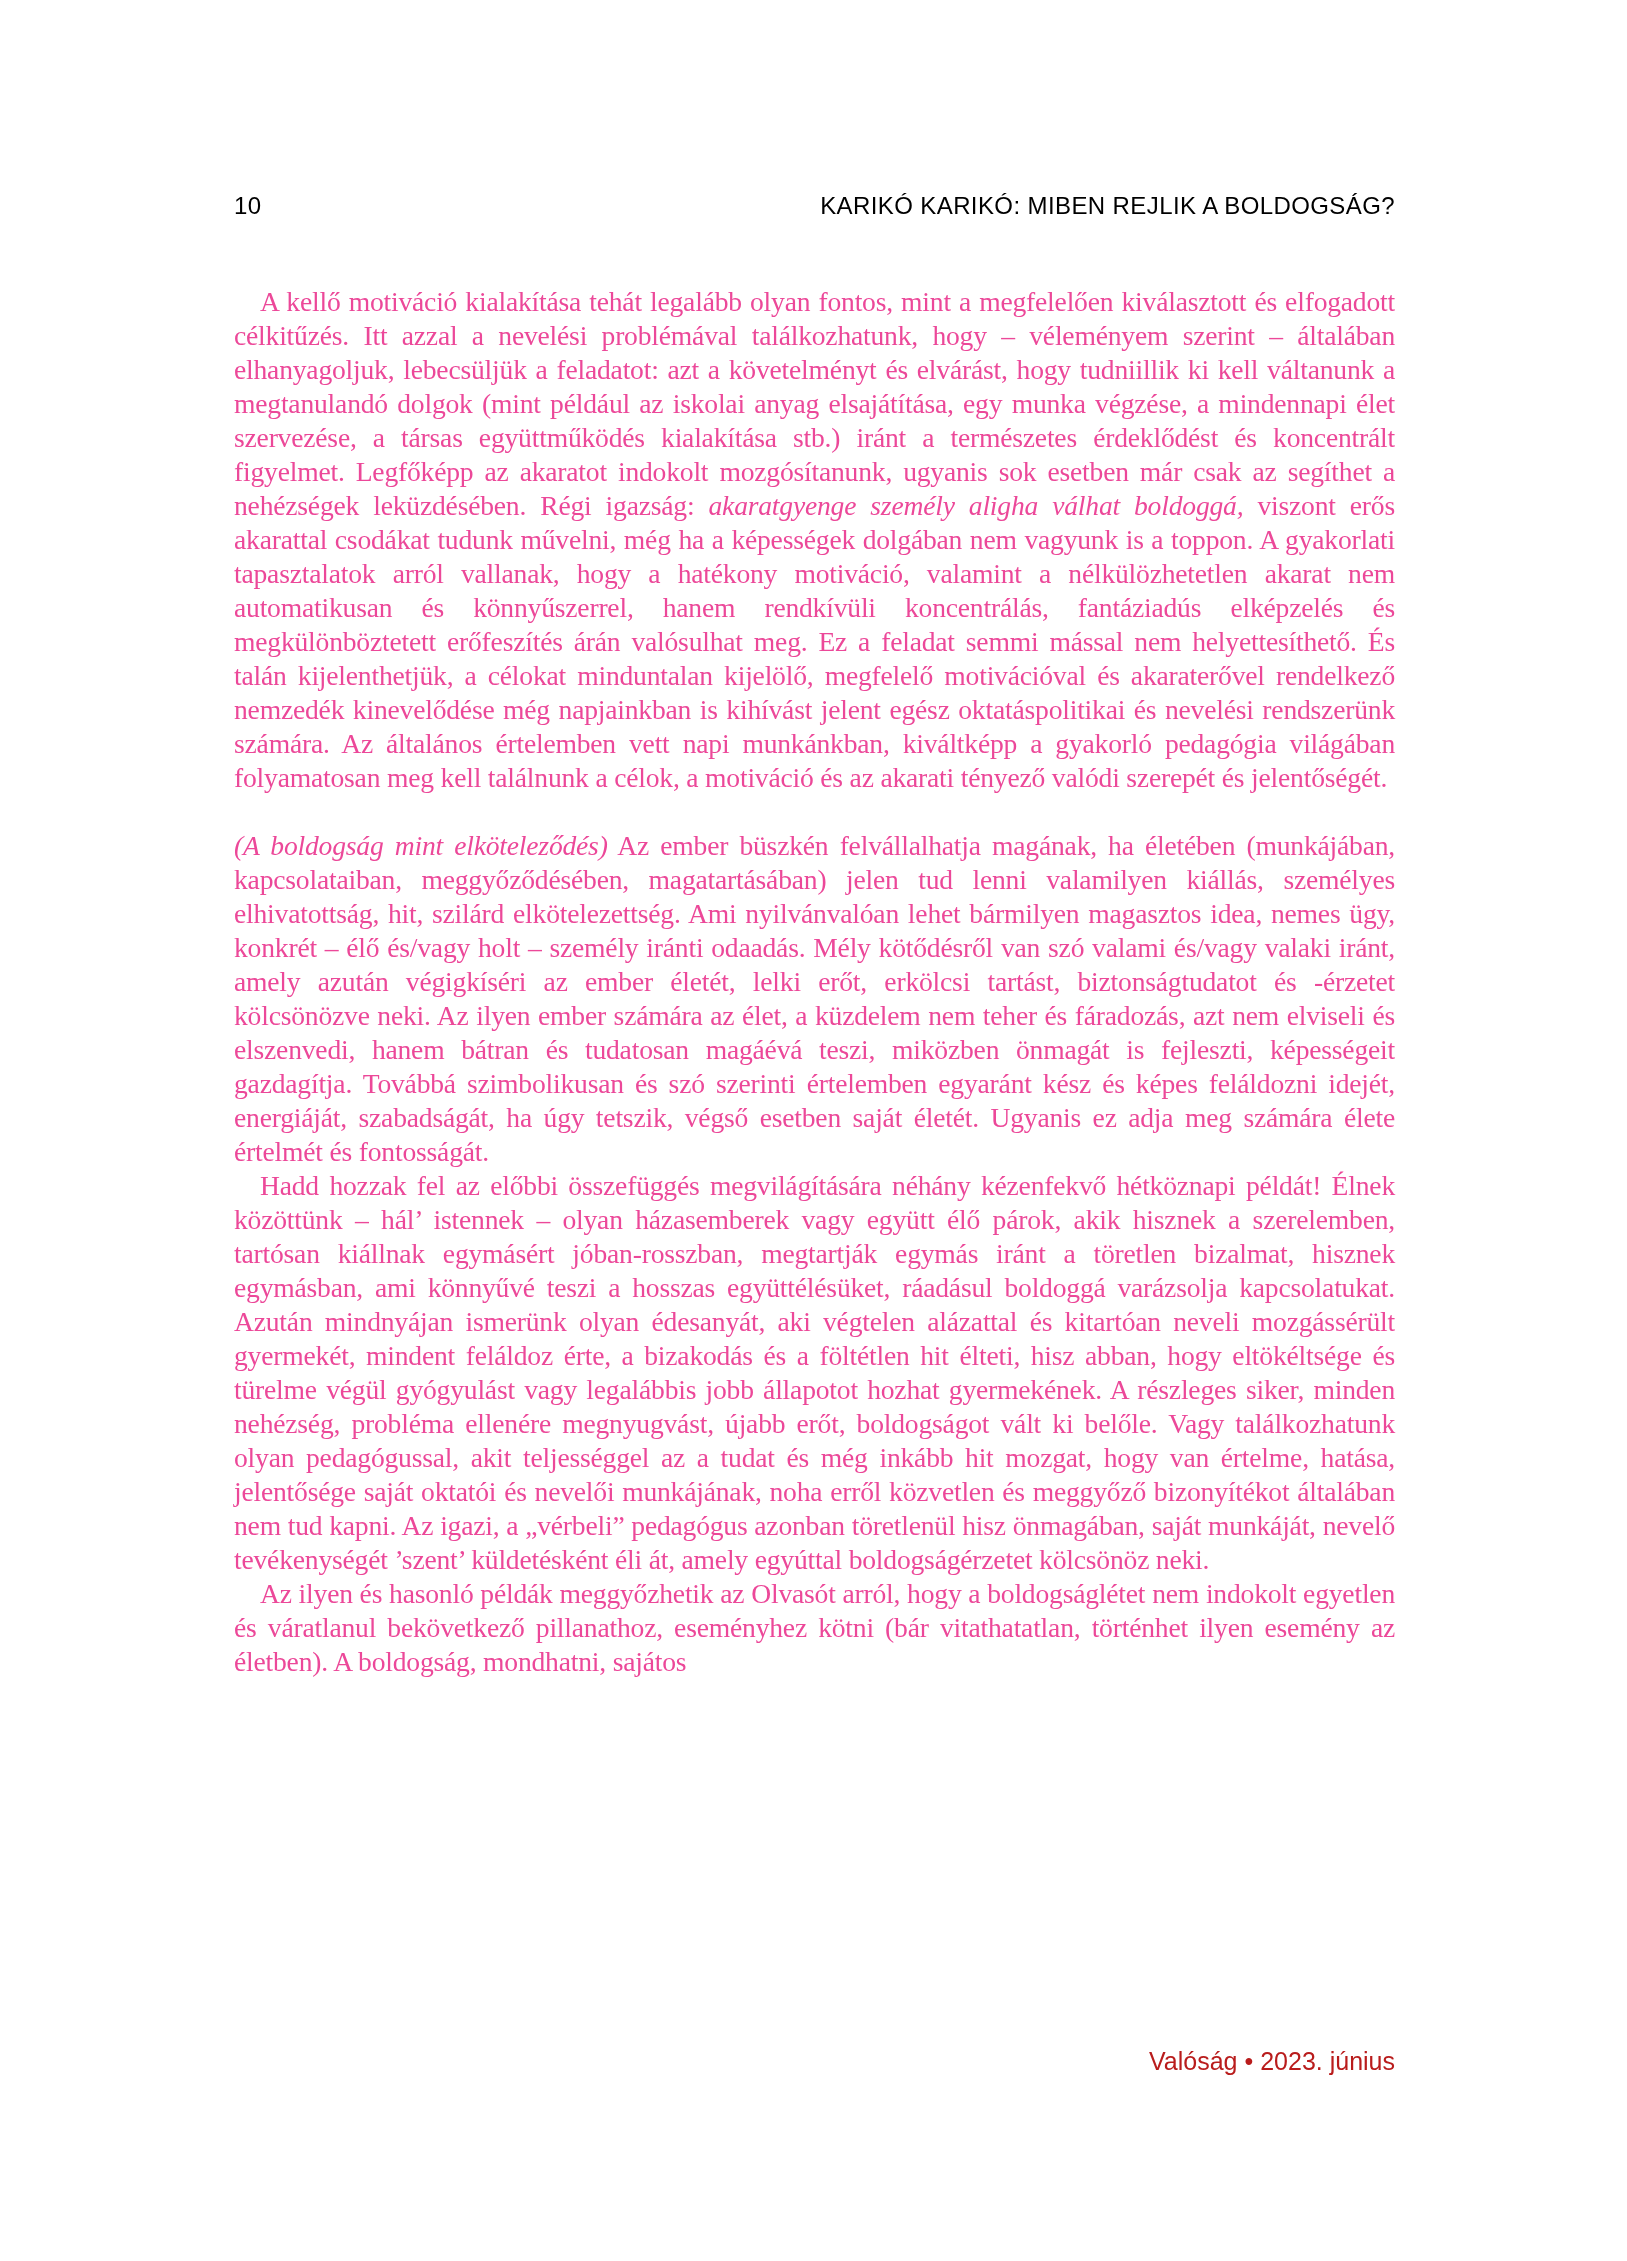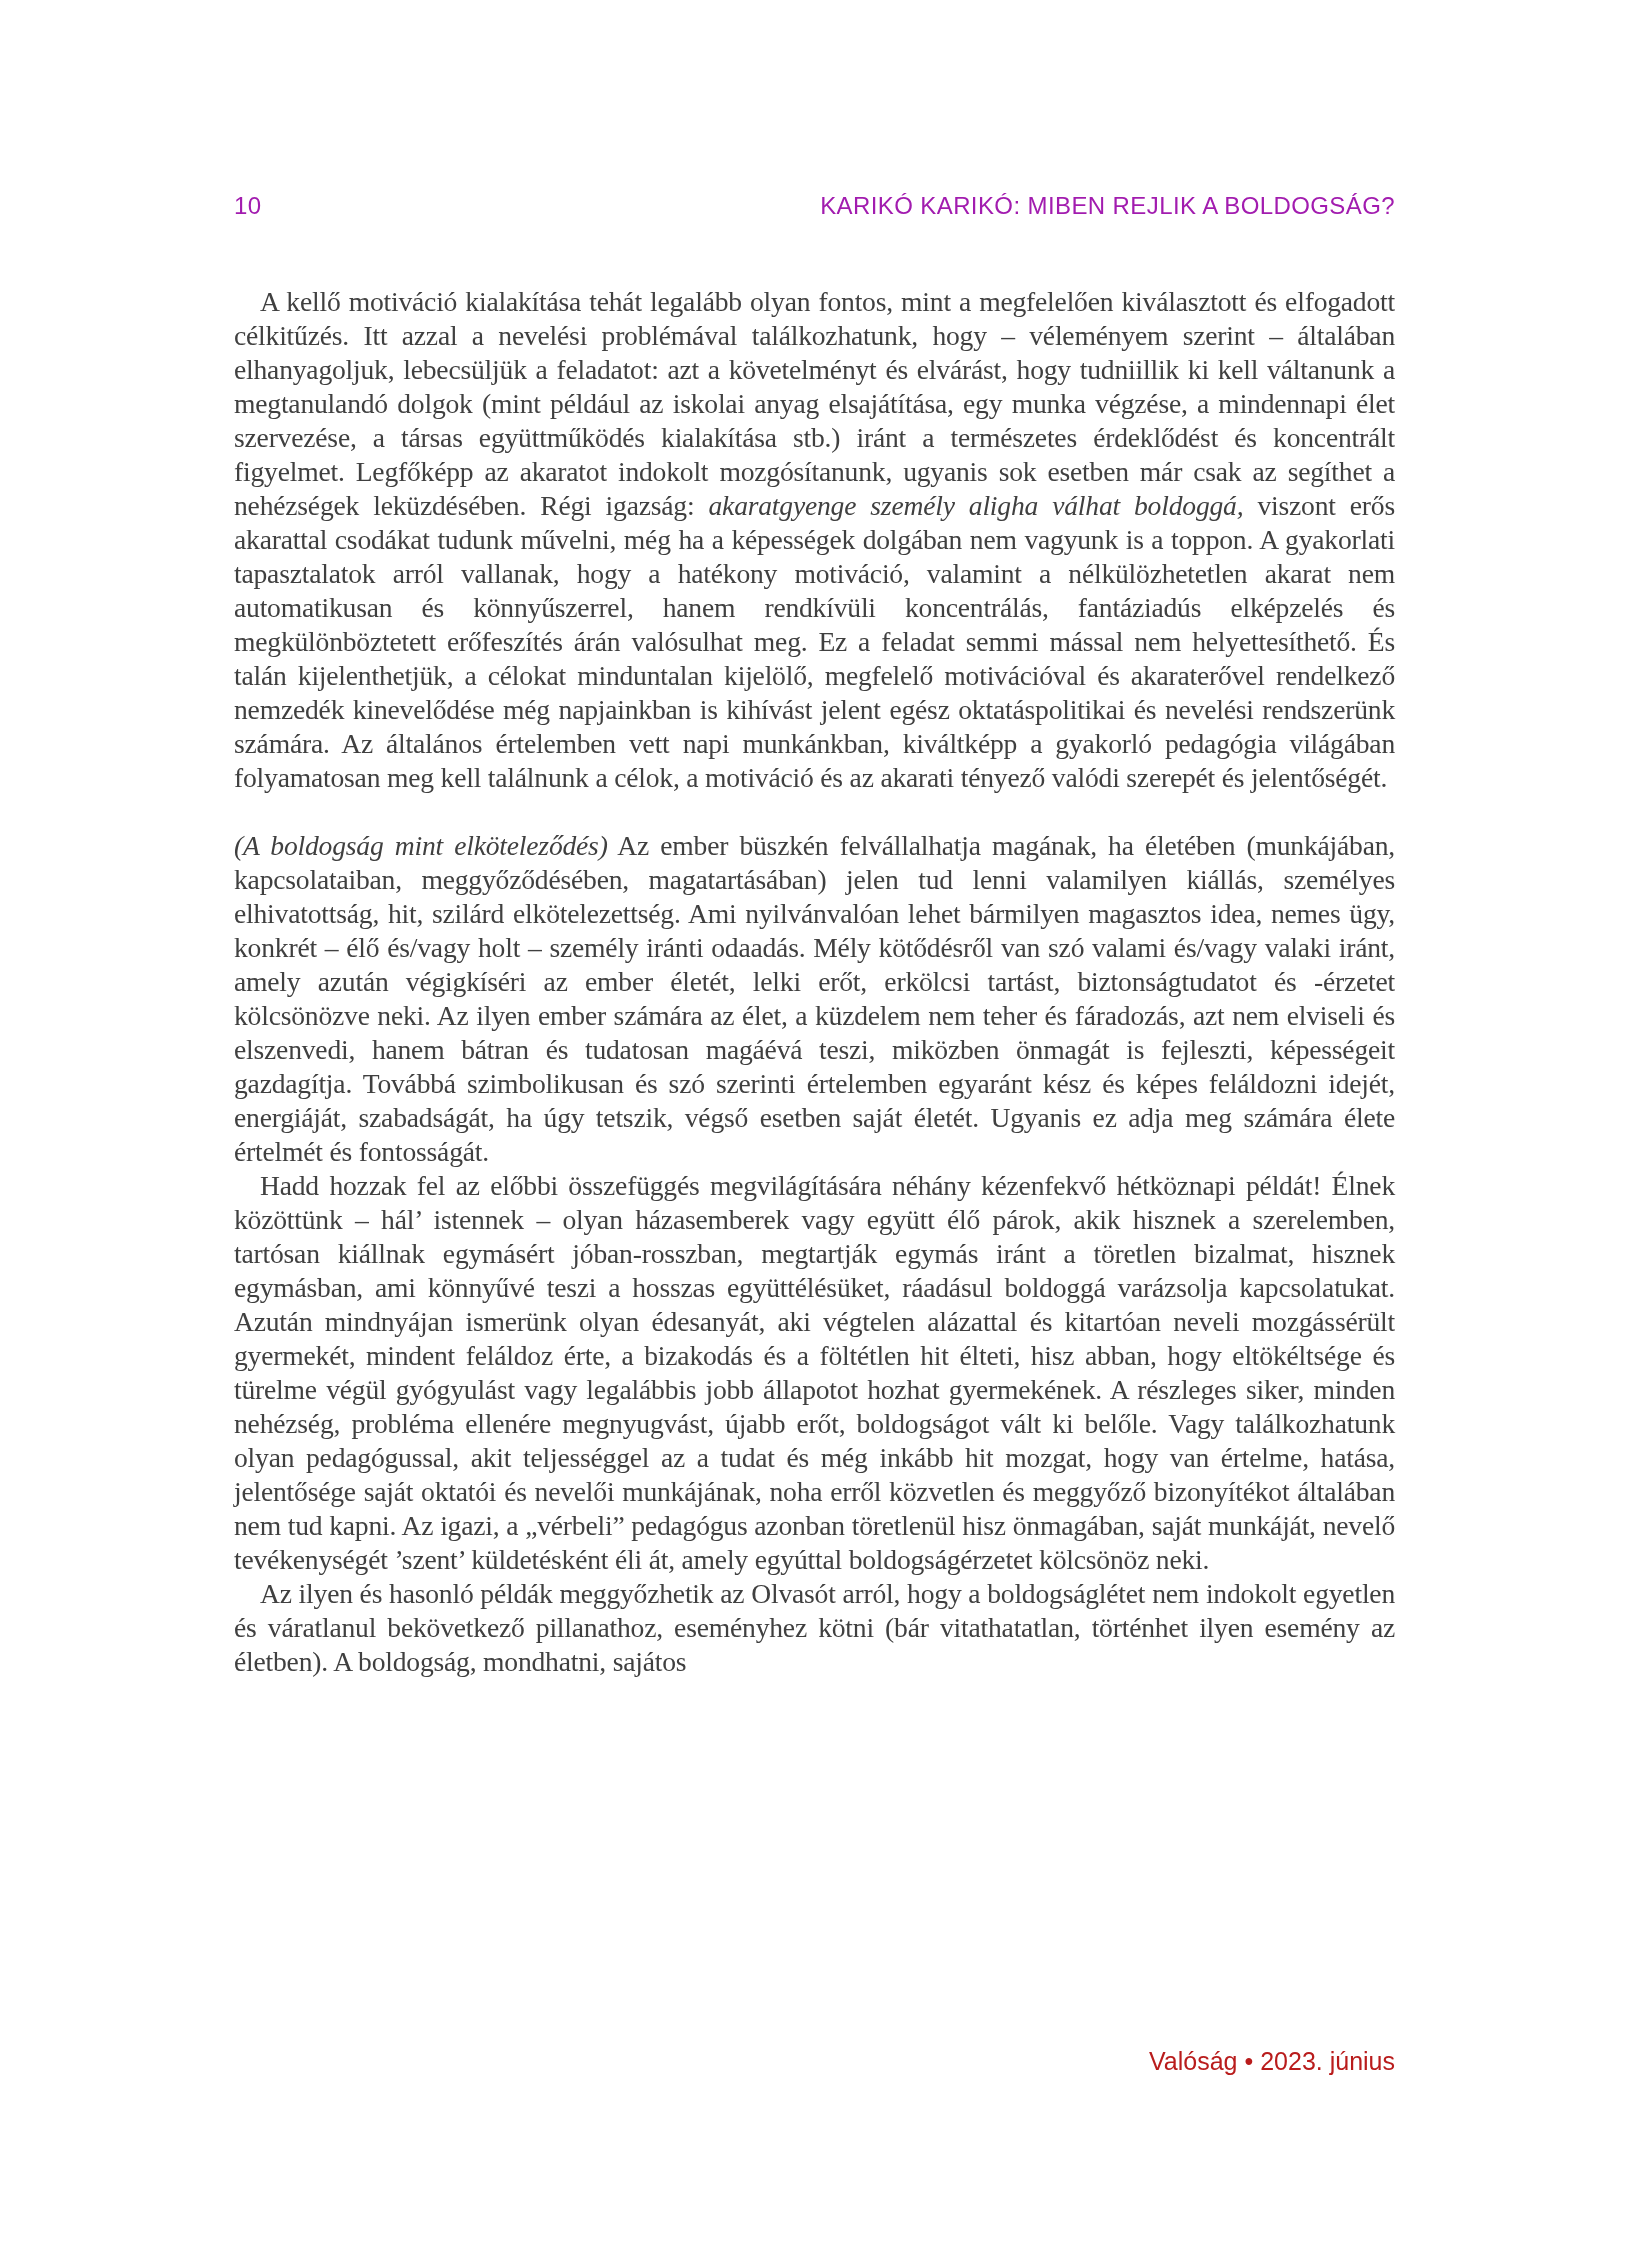--- a/index.html
+++ b/index.html
@@ -19,33 +19,33 @@
     position: absolute;
     left: 234px;
     top: 192px;
     width: 1161px;
     display: flex;
     justify-content: space-between;
     align-items: flex-start;
     font-family: "Liberation Sans", sans-serif;
     font-size: 24px;
     letter-spacing: 0.4px;
-    color: #a21caf;
+    color: #000000;
   }
   .body-text {
     position: absolute;
     left: 234px;
     top: 285px;
     width: 1161px;
     font-family: "Liberation Serif", serif;
     font-size: 27.6px;
     line-height: 34px;
     text-align: justify;
     letter-spacing: -0.2px;
-    color: #404040;
+    color: #ec4899;
   }
   .body-text p {
     margin: 0;
     padding: 0;
   }
   .body-text p.indent {
     text-indent: 26px;
   }
   .body-text p.space-before {
     margin-top: 34px;

